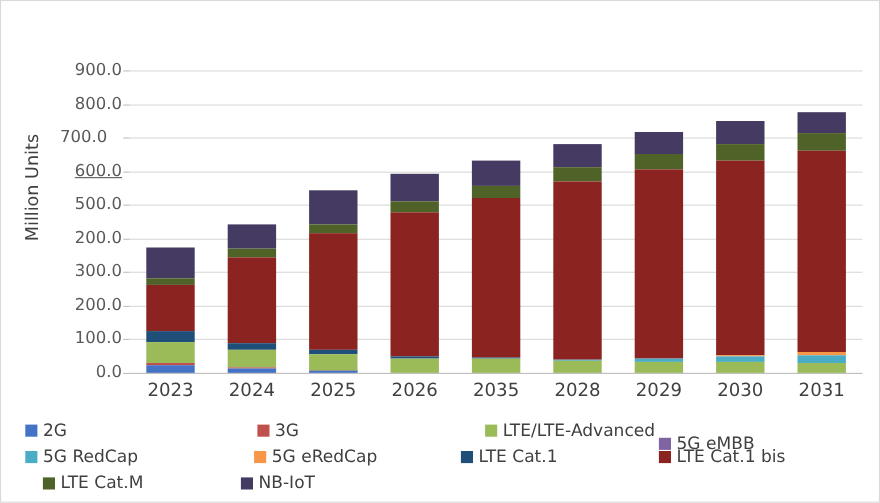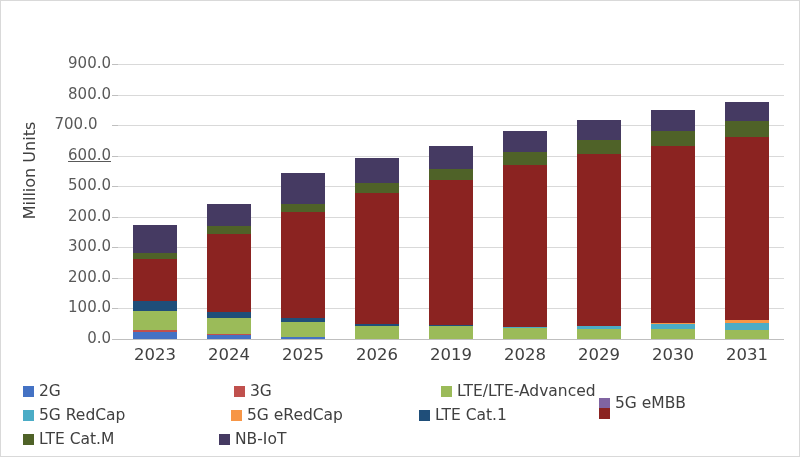--- a/index.html
+++ b/index.html
@@ -271,21 +271,21 @@
       </div>
   </div>
 
   <div id="axis-line"></div>
 
   <div id="x-labels">
       <div class="x-tick-label" style="left: 0px; width: 74px;">2023</div>
       <div class="x-tick-label" style="left: 74px; width: 74px;">2024</div>
       <div class="x-tick-label" style="left: 148px; width: 74px;">2025</div>
       <div class="x-tick-label" style="left: 222px; width: 74px;">2026</div>
-      <div class="x-tick-label" style="left: 296px; width: 74px;">2019</div>
+      <div class="x-tick-label" style="left: 296px; width: 74px;">2035</div>
       <div class="x-tick-label" style="left: 370px; width: 74px;">2028</div>
       <div class="x-tick-label" style="left: 444px; width: 74px;">2029</div>
       <div class="x-tick-label" style="left: 518px; width: 74px;">2030</div>
       <div class="x-tick-label" style="left: 592px; width: 74px;">2031</div>
     </div>
 
   <div id="legend">
       <div class="legend-item" style="left: 0px; top: 0px;">
         <span class="legend-swatch" style="background: rgb(68, 114, 196);"></span>
         <span class="legend-label">2G</span>
@@ -309,22 +309,23 @@
       <div class="legend-item" style="left: 208px; top: 24px;">
         <span class="legend-swatch" style="background: rgb(247, 150, 70);"></span>
         <span class="legend-label">5G eRedCap</span>
       </div>
       <div class="legend-item" style="left: 396px; top: 24px;">
         <span class="legend-swatch" style="background: rgb(31, 78, 121);"></span>
         <span class="legend-label">LTE Cat.1</span>
       </div>
       <div class="legend-item" style="left: 576px; top: 24px;">
         <span class="legend-swatch" style="background: rgb(139, 35, 33);"></span>
-      </div>
-      <div class="legend-item" style="left: 0px; top: 48px;">
+        <span class="legend-label">LTE Cat.1 bis</span>
+      </div>
+      <div class="legend-item" style="left: 16px; top: 48px;">
         <span class="legend-swatch" style="background: rgb(79, 98, 40);"></span>
         <span class="legend-label">LTE Cat.M</span>
       </div>
       <div class="legend-item" style="left: 196px; top: 48px;">
         <span class="legend-swatch" style="background: rgb(69, 58, 98);"></span>
         <span class="legend-label">NB-IoT</span>
       </div>
     </div>
 
 </div>

